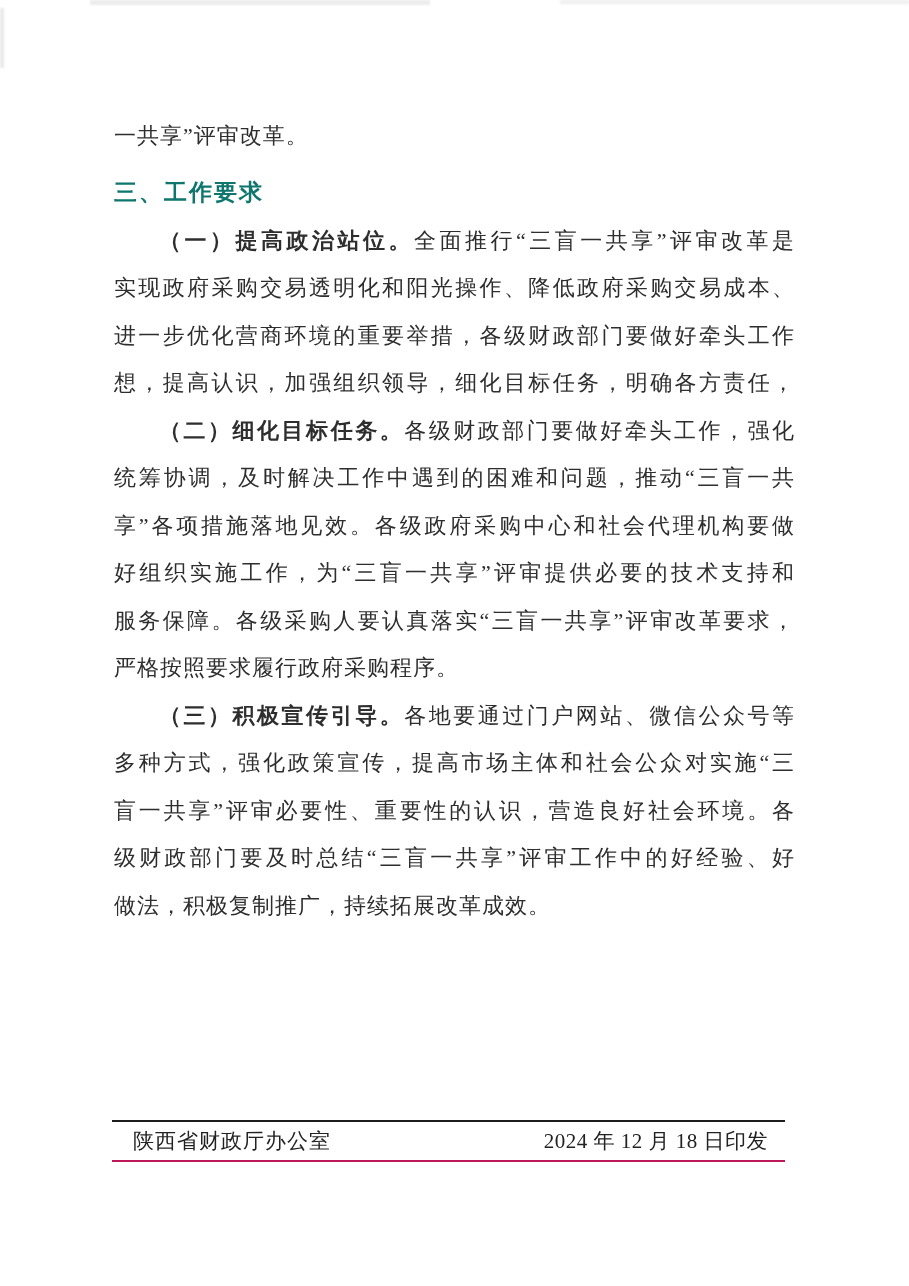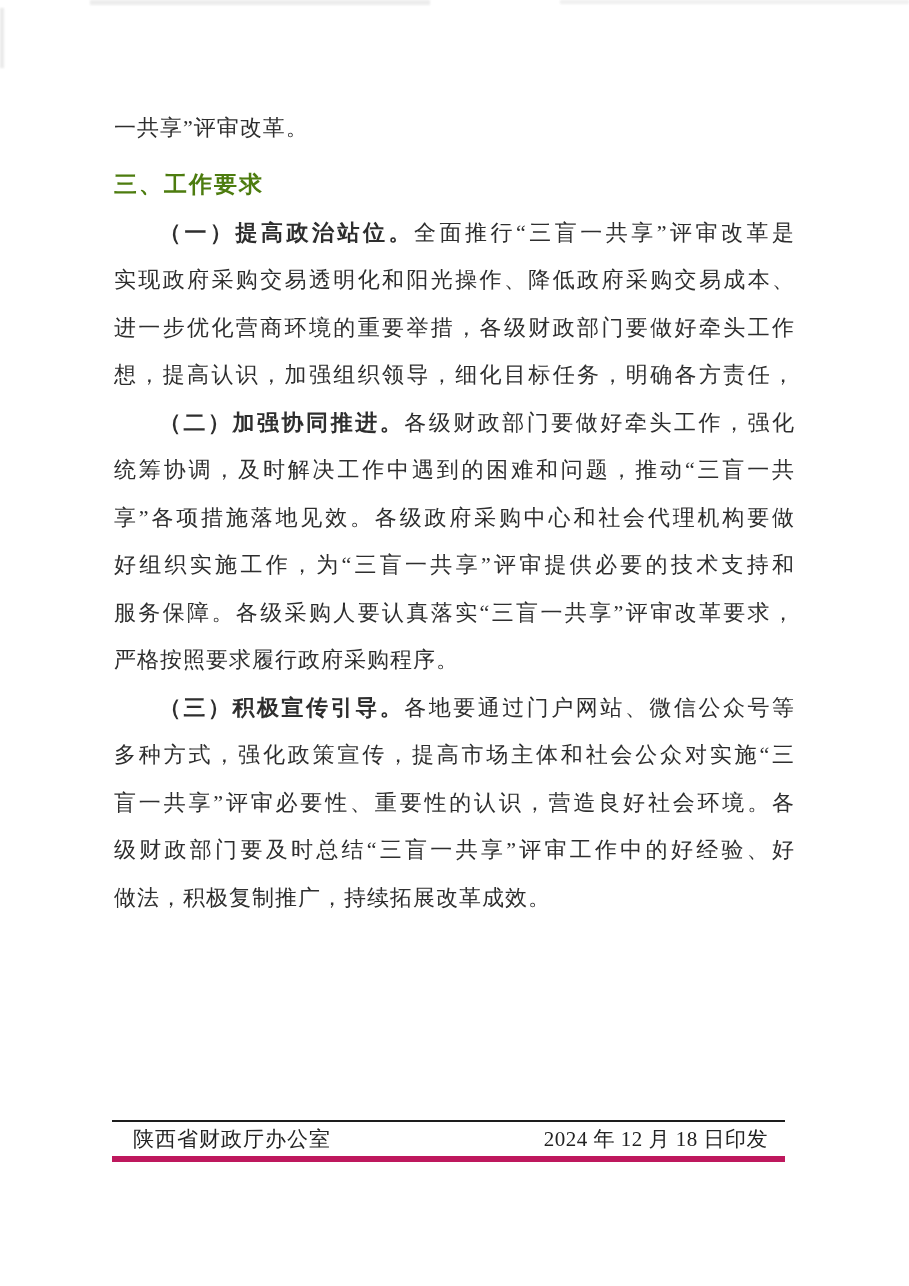--- a/index.html
+++ b/index.html
@@ -18,21 +18,21 @@
   }
   
   .artifact { position: absolute; background: #c9c9c9; opacity: 0.35; filter: blur(1px); }
   .art-top-left   { left: 90px;  top: 0; width: 340px; height: 5px; }
   .art-top-right  { left: 560px; top: 0; width: 349px; height: 4px; opacity: 0.28; }
   .art-left-edge  { left: 0;     top: 8px; width: 4px; height: 60px; opacity: 0.4; }
 
   .content {
     position: absolute;
     left: 114px;
-    top: 104px;
+    top: 112px;
     width: 680px;
   }
   .line {
     height: 47.5px;
     line-height: 47.5px;
     font-size: 22px;
     letter-spacing: 1px;
     white-space: nowrap;
   }
   .fill {
@@ -43,31 +43,31 @@
     text-justify: inter-character;
   }
   .first-line { text-indent: 45px; }
   .lead { font-weight: 700; }
   .heading {
     margin-top: 9.5px;
     font-family: "Liberation Sans", "DejaVu Sans", sans-serif;
     font-weight: bold;
     font-size: 23px;
     letter-spacing: 2px;
-    color: #4d7c0f;
+    color: #0f766e;
   }
   .footer {
     position: absolute;
     left: 112px;
     top: 1120px;
     width: 673px;
     box-sizing: border-box;
     height: 42px;
     border-top: 2px solid #1d1d1d;
-    border-bottom: 6px solid #be185d;
+    border-bottom: 2px solid #be185d;
     padding: 0 17px 0 21px;
     display: flex;
     justify-content: space-between;
     align-items: center;
     font-size: 21px;
     color: #222222;
   }
   .footer .issuer { letter-spacing: 1px; }
   .footer .date { letter-spacing: 0.5px; }
 </style>
@@ -87,21 +87,21 @@
     <div class="line heading">三、工作要求</div>
 
     <div>
       <div class="line fill first-line"><span class="lead">（一）提高政治站位。</span><span>全面推行“三盲一共享”评审改革是</span></div>
       <div class="line fill">实现政府采购交易透明化和阳光操作、降低政府采购交易成本、</div>
       <div class="line fill">进一步优化营商环境的重要举措，各级财政部门要做好牵头工作</div>
       <div class="line fill">想，提高认识，加强组织领导，细化目标任务，明确各方责任，</div>
     </div>
 
     <div>
-      <div class="line fill first-line"><span class="lead">（二）加强协同推进。</span><span>各级财政部门要做好牵头工作，强化</span></div>
+      <div class="line fill first-line"><span class="lead">（二）细化目标任务。</span><span>各级财政部门要做好牵头工作，强化</span></div>
       <div class="line fill">统筹协调，及时解决工作中遇到的困难和问题，推动“三盲一共</div>
       <div class="line fill">享”各项措施落地见效。各级政府采购中心和社会代理机构要做</div>
       <div class="line fill">好组织实施工作，为“三盲一共享”评审提供必要的技术支持和</div>
       <div class="line fill">服务保障。各级采购人要认真落实“三盲一共享”评审改革要求，</div>
       <div class="line">严格按照要求履行政府采购程序。</div>
     </div>
 
     <div>
       <div class="line fill first-line"><span class="lead">（三）积极宣传引导。</span><span>各地要通过门户网站、微信公众号等</span></div>
       <div class="line fill">多种方式，强化政策宣传，提高市场主体和社会公众对实施“三</div>

